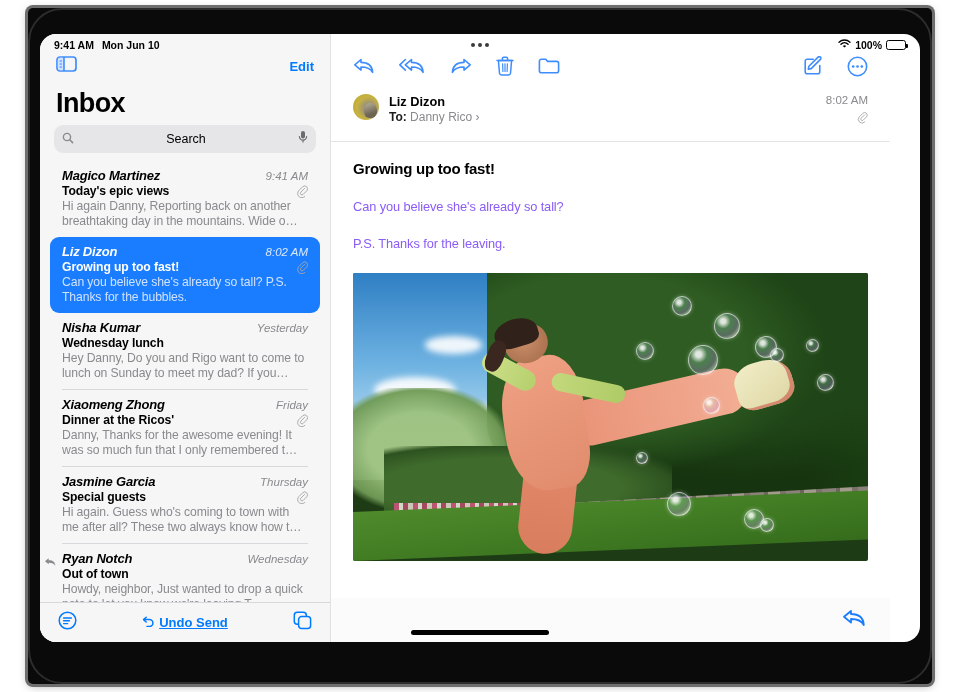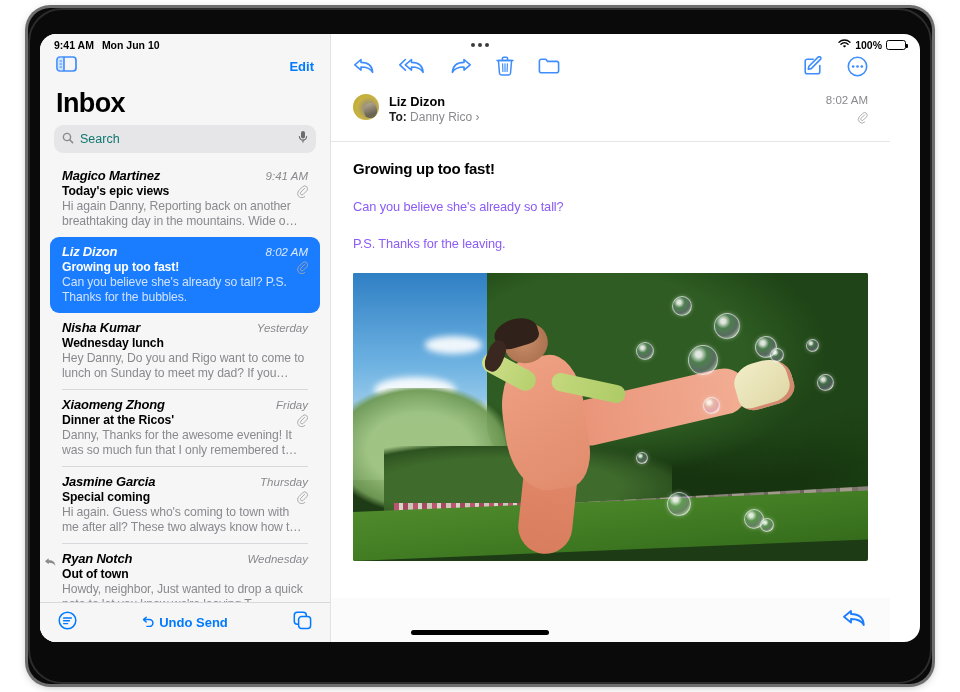--- a/index.html
+++ b/index.html
@@ -8,21 +8,21 @@
     background: #ffffff;
     font-family: "Liberation Sans", sans-serif;
     overflow: hidden;
   }
 
   
   #device-frame {
     position: absolute; left: 28px; top: 8px;
     width: 904px; height: 676px;
     background: #0a0a0a;
-    border-radius: 22px;
+    border-radius: 5px;
     box-shadow: 0 0 0 3px #6e6e6e, 0 2px 10px rgba(0,0,0,.35);
   }
   #bezel-highlight {
     position: absolute; inset: 0;
     border-radius: 34px;
     border: 2px solid #2c2c2c;
     pointer-events: none;
   }
   #camera-dot {
     position: absolute; left: 18px; top: 336px;
@@ -86,21 +86,21 @@
   #edit-button { color: #007aff; font-size: 13px; font-weight: bold; cursor: pointer; }
   #inbox-title {
     font-size: 27px; font-weight: bold; letter-spacing: -0.6px;
     padding: 8px 16px 6px 16px; color: #000;
   }
   #search-wrap { padding: 0 14px 8px 14px; }
   #search-field {
     height: 28px; background: #e6e6e8; border-radius: 9px;
     display: flex; align-items: center; gap: 6px; padding: 0 8px;
   }
-  #search-placeholder { color: #0f766e; font-size: 12.5px; flex: 1; }
+  #search-placeholder { color: #000000; font-size: 12.5px; flex: 1; text-align: center; }
   #mail-list { flex: 1; overflow: hidden; padding: 0 0 0 0; position: relative; }
   .mail-row {
     position: relative; margin: 0 10px; padding: 7px 12px 8px 12px;
     cursor: pointer;
   }
   .mail-row.selected {
     background: #1a7cff; border-radius: 9px;
   }
   .mail-sep {
     height: 1px; background: #d8d8dc; margin: 0 22px;
@@ -124,21 +124,21 @@
 
   
   #sidebar-bottom {
     height: 40px; border-top: 1px solid #d8d8dc;
     background: #f6f6f7;
     display: flex; align-items: center; justify-content: space-between;
     padding: 0 18px;
   }
   #undo-send {
     color: #007aff; font-size: 13px; font-weight: bold;
-    display: flex; align-items: center; gap: 4px; cursor: pointer;
+    display: flex; align-items: center; gap: 4px; cursor: pointer; text-decoration: underline;
   }
 
   
   #detail {
     flex: 1; height: 100%; background: #ffffff;
     display: flex; flex-direction: column; position: relative;
     border-left: 1px solid #e2e2e4;
   }
   #detail-toolbar {
     height: 46px; display: flex; align-items: center;
@@ -418,21 +418,21 @@
      </div>
      <div class="preview">Danny, Thanks for the awesome evening! It was so much fun that I only remembered t…</div>
             </div>
             <div class="mail-sep"></div>
             <div class="mail-row">
               <div class="row-line1">
        <span class="sender">Jasmine Garcia</span>
        <span class="date">Thursday</span>
      </div>
      <div class="row-line2">
-       <span class="subject">Special coming</span>
+       <span class="subject">Special guests</span>
        <span class="clip-icon">
   <svg width="11" height="13" viewBox="0 0 13 15" style="display:block">
     <path d="M9 3.8 4.6 8.2a1.9 1.9 0 0 0 2.7 2.7l4.3-4.3a3.4 3.4 0 0 0-4.8-4.8L2.2 6.4a4.9 4.9 0 0 0 7 7" fill="none" stroke="#a6a6aa" stroke-width="1.1" stroke-linecap="round"></path>
   </svg>
                 </span>
      </div>
      <div class="preview">Hi again. Guess who's coming to town with me after all? These two always know how t…</div>
             </div>
             <div class="mail-sep"></div>
             <div class="mail-row">

